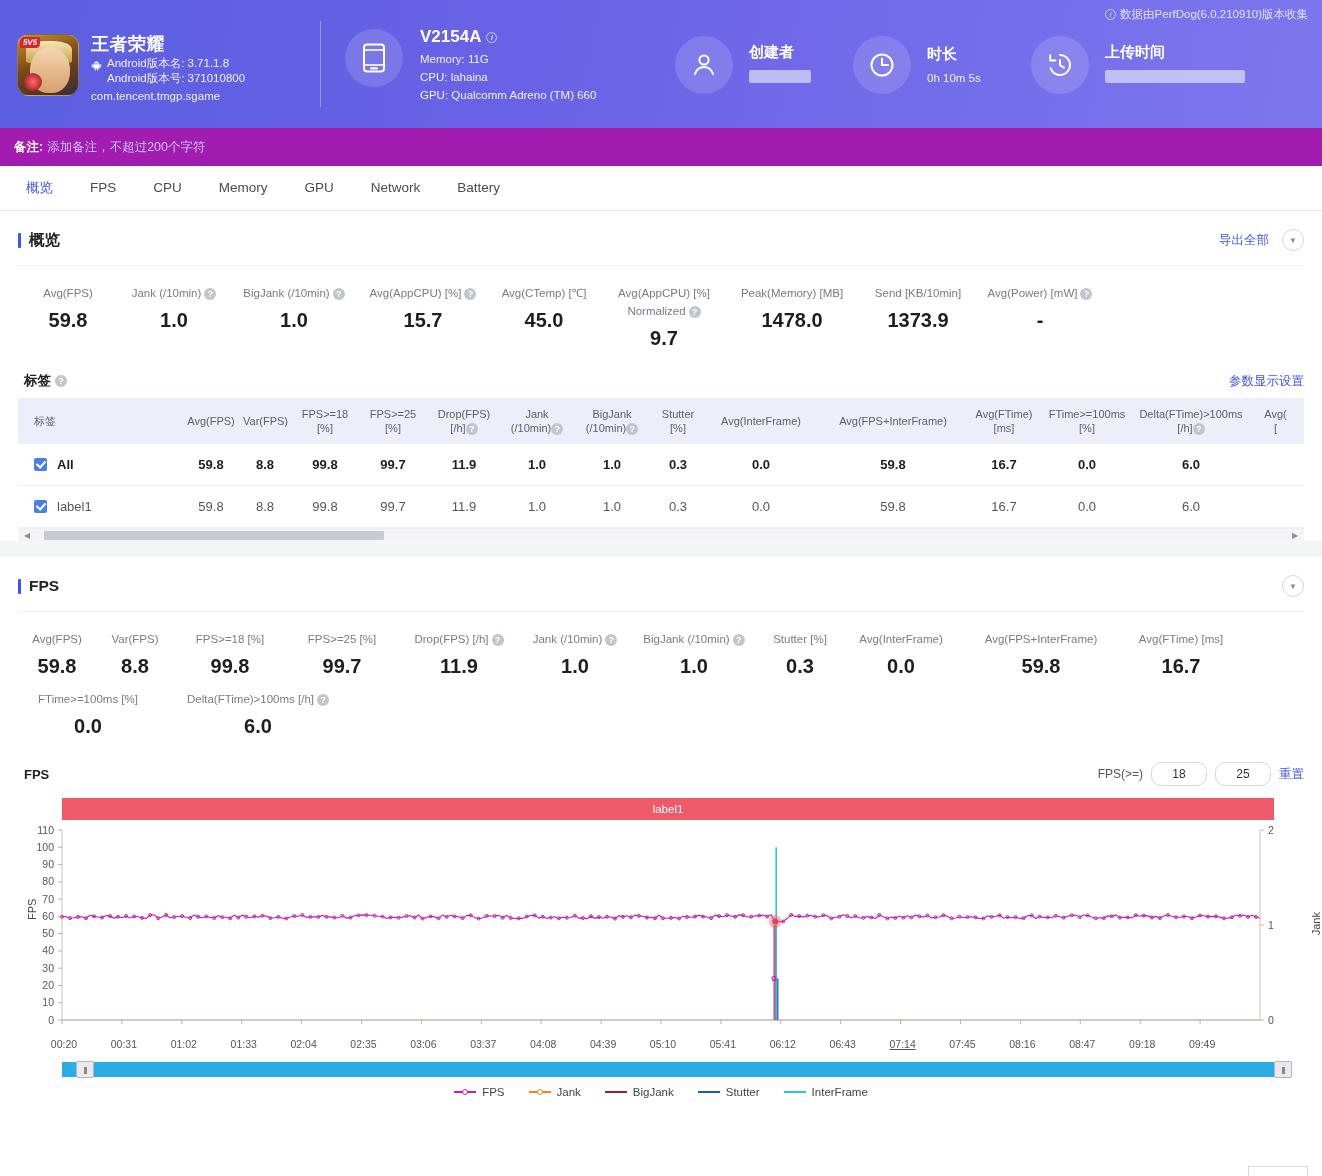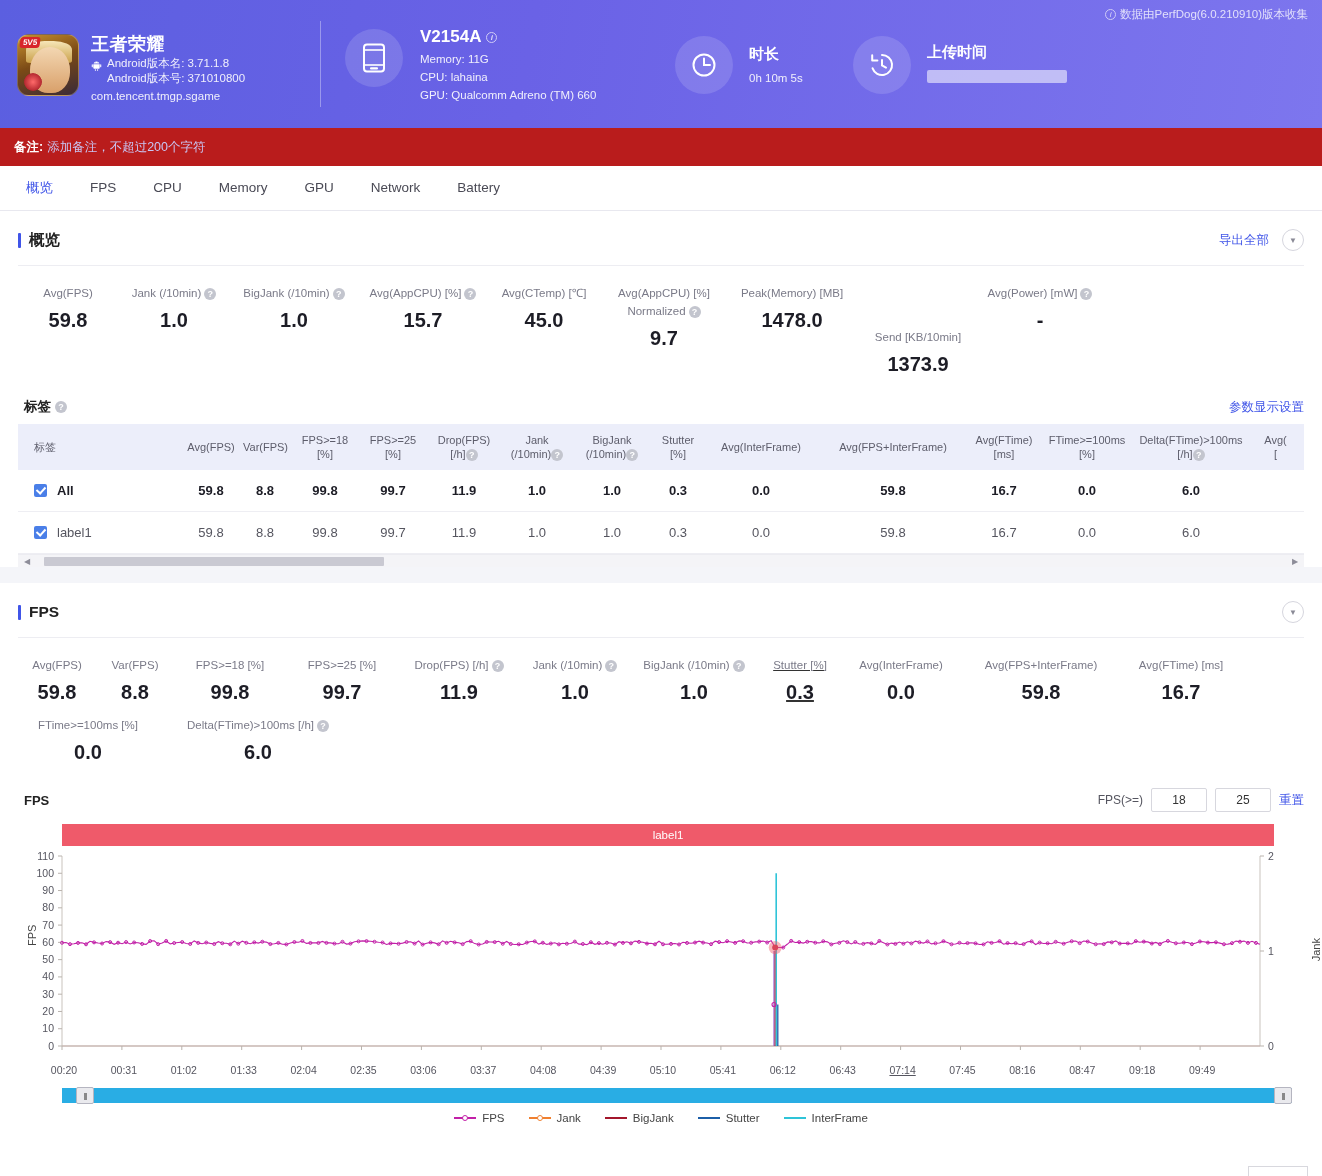--- a/index.html
+++ b/index.html
@@ -77,21 +77,21 @@
   .dev-line{ font-size:11.5px; color:#f0effc; margin-top:6px;}
 
   .kv-block{ display:flex; align-items:center; width:178px;}
   .kv-text{ margin-left:16px;}
   .kv-title{ font-size:15px;font-weight:bold;}
   .kv-val{ font-size:11.5px; color:#f0effc; margin-top:8px;}
   .redacted{ display:inline-block;height:13px;background:rgba(255,255,255,.55);border-radius:2px;}
 
   
   .notebar{
-    height:38px; background:#b91c1c; color:#fff;
+    height:38px; background:#a21caf; color:#fff;
     display:flex; align-items:center; padding-left:14px; font-size:12.5px;
   }
   .notebar b{ font-weight:bold; margin-right:4px;}
   .notebar .ph{ color:#c9c6f4; }
 
   
   .tabs{
     height:45px; border-bottom:1px solid #e8e8ef; background:#fff;
     display:flex; align-items:center; padding-left:10px; gap:5px;
   }
@@ -171,21 +171,21 @@
   .hscroll .thumb{ position:absolute;left:8px;top:0;width:340px;height:9px;background:#c9c9d2;border-radius:1px;}
 
   
   .chart-head{
     display:flex;align-items:center;justify-content:space-between;
     padding:10px 0 6px 6px;
   }
   .chart-title{ font-size:13px;font-weight:bold;color:#222;}
   .chart-ctrls{ display:flex;align-items:center;gap:8px;font-size:12px;color:#55555f;}
   .numbox{
-    width:56px;height:24px;border:1px solid #d7d7de;border-radius:2px;
+    width:56px;height:24px;border:1px solid #d7d7de;border-radius:10px;
     font-size:12px;text-align:center;line-height:22px;color:#333;background:#fff;
   }
   .labelbar{
     margin:6px 0 0 44px; width:1212px;height:22px;background:#ef5a6a;
     color:#fff;font-size:11.5px;display:flex;align-items:center;justify-content:center;
   }
   .plot{ position:relative; height:212px; margin-top:4px;}
   .axis-title-l{
     position:absolute;left:8px;top:96px;font-size:11px;color:#444;
     transform:rotate(-90deg);transform-origin:left top;
@@ -271,20 +271,32 @@
       <div class="dev-name">
         <span>V2154A</span>
         <span class="info-circ">i</span>
       </div>
       <div class="dev-line">Memory: 11G</div>
       <div class="dev-line">CPU: lahaina</div>
       <div class="dev-line">GPU: Qualcomm Adreno (TM) 660</div>
     </div>
   </div>
 
+  <div class="kv-block">
+    <div class="circ-ic">
+      <svg width="28" height="28" viewBox="0 0 28 28">
+        <circle cx="14" cy="9" r="4.6" fill="none" stroke="#fff" stroke-width="2"></circle>
+        <path d="M5 23c1.6-5 5.2-7 9-7s7.4 2 9 7" fill="none" stroke="#fff" stroke-width="2" stroke-linecap="round"></path>
+      </svg>
+    </div>
+    <div class="kv-text">
+      <div class="kv-title">创建者</div>
+      <div class="kv-val"><span class="redacted" style="width:62px"></span></div>
+    </div>
+  </div>
 
   <div class="kv-block">
     <div class="circ-ic">
       <svg width="28" height="28" viewBox="0 0 28 28">
         <circle cx="14" cy="14" r="10.5" fill="none" stroke="#fff" stroke-width="2"></circle>
         <path d="M14 7.5V14h6" fill="none" stroke="#fff" stroke-width="2" stroke-linecap="round"></path>
       </svg>
     </div>
     <div class="kv-text">
       <div class="kv-title">时长</div>
@@ -358,21 +370,21 @@
           <span style="width:100%">Avg(AppCPU) [%]</span>
           <span>Normalized</span>
           <span class="q">?</span>
         </div>
         <div class="m-val">9.7</div>
       </div>
       <div class="metric" style="width: 128px;">
         <div class="m-label">Peak(Memory) [MB]</div>
         <div class="m-val">1478.0</div>
       </div>
-      <div class="metric" style="width: 124px; margin-top: 44px;">
+      <div class="metric" style="width: 124px;">
         <div class="m-label">Send [KB/10min]</div>
         <div class="m-val">1373.9</div>
       </div>
       <div class="metric" style="width: 120px;">
         <div class="m-label">Avg(Power) [mW]<span class="q">?</span></div>
         <div class="m-val">-</div>
       </div>
     </div>
 </div>
 
@@ -504,21 +516,21 @@
         <div class="m-val">11.9</div>
       </div>
       <div class="metric" style="width: 110px;">
         <div class="m-label">Jank (/10min)<span class="q">?</span></div>
         <div class="m-val">1.0</div>
       </div>
       <div class="metric" style="width: 128px;">
         <div class="m-label">BigJank (/10min)<span class="q">?</span></div>
         <div class="m-val">1.0</div>
       </div>
-      <div class="metric" style="width: 84px; text-decoration: underline;">
+      <div class="metric" style="width: 84px;">
         <div class="m-label">Stutter [%]</div>
         <div class="m-val">0.3</div>
       </div>
       <div class="metric" style="width: 118px;">
         <div class="m-label">Avg(InterFrame)</div>
         <div class="m-val">0.0</div>
       </div>
       <div class="metric" style="width: 162px;">
         <div class="m-label">Avg(FPS+InterFrame)</div>
         <div class="m-val">59.8</div>

